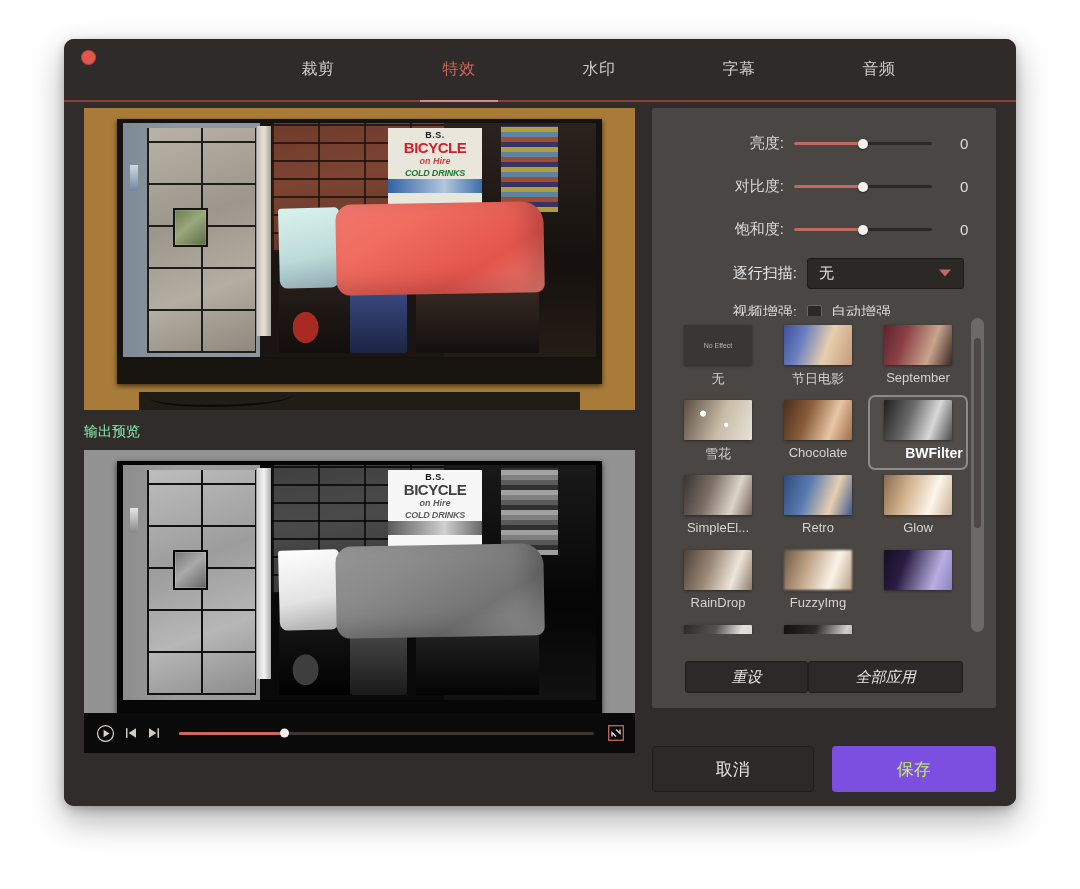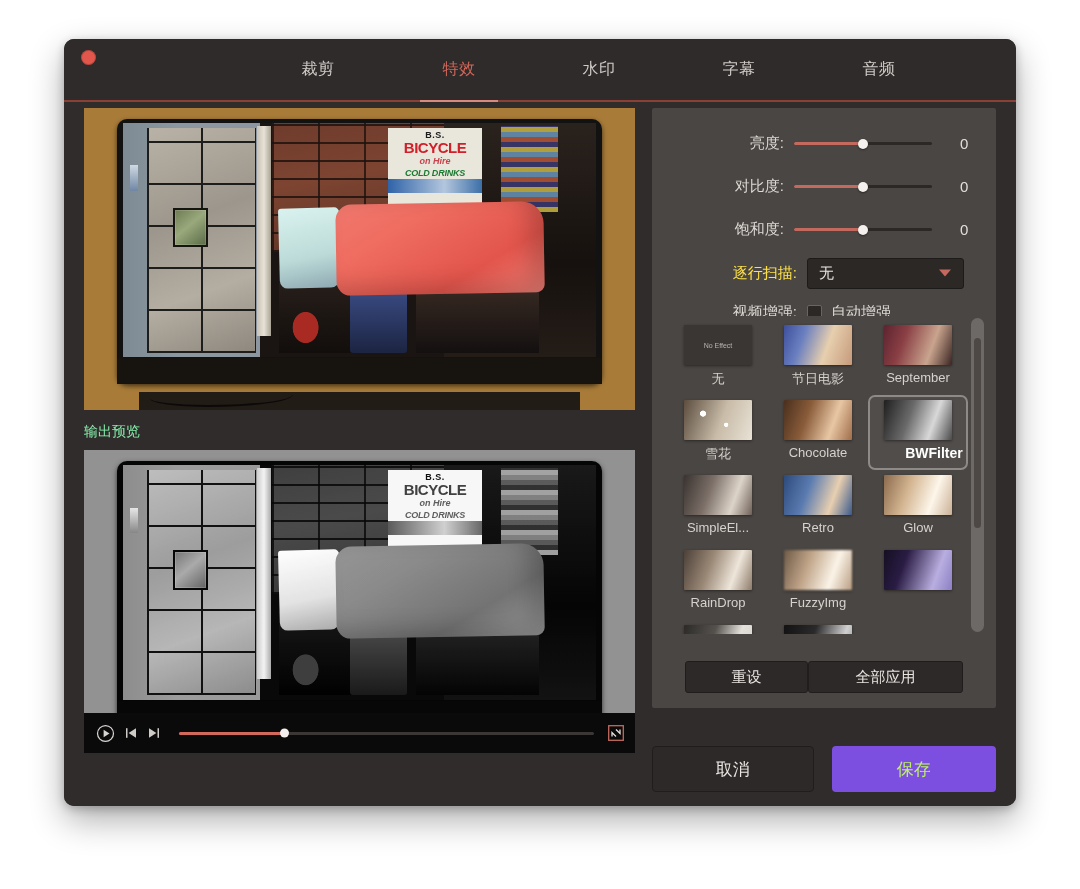--- a/index.html
+++ b/index.html
@@ -67,21 +67,21 @@
   .preview-out {
     position: absolute; left: 0; top: 342px; width: 551px; height: 303px;
     overflow: hidden; background: #2a2a2a;
   }
 
   
   .scene { position: absolute; inset: 0; }
   .scene .wall { position: absolute; inset: 0; background: #a87b38; }
   .scene .tv-body {
     position: absolute; left: 6%; top: 3.5%; width: 88%; height: 88%;
-    background: #131212; border-radius: 10px;
+    background: #131212; border-radius: 0;
     box-shadow: 0 2px 5px rgba(0,0,0,.6);
   }
   .scene .tv-screen {
     position: absolute; left: 1.3%; top: 1.8%; width: 97.4%; height: 88%;
     overflow: hidden; background: #1a1512;
   }
   .scene .stand {
     position: absolute; left: 0%; bottom: 0; width: 100%; height: 10%;
     background: #17130f;
   }
@@ -218,21 +218,21 @@
   .slider-fill { position: absolute; left: 0; top: 0; height: 3px; background: #c4695d; border-radius: 2px; }
   .slider-thumb {
     position: absolute; top: 50%; width: 10px; height: 10px;
     margin-left: -5px; transform: translateY(-50%);
     border-radius: 50%; background: #f3f0ed;
     box-shadow: 0 1px 2px rgba(0,0,0,.45);
   }
   .adj-value { width: 70px; text-align: center; font-size: 15px; color: #e2dedb; }
 
   .sel-row { position: relative; height: 44px; display: flex; align-items: center; }
-  .sel-label { width: 155px; text-align: right; padding-right: 10px; font-size: 15px; color: #fde047; }
+  .sel-label { width: 155px; text-align: right; padding-right: 10px; font-size: 15px; color: #e5e5e5; }
   .select {
     position: relative; width: 157px; height: 31px;
     background: #2b2826; border: 1px solid #1d1b1a; border-radius: 3px;
     display: flex; align-items: center; padding-left: 11px;
     font-size: 15px; color: #e6e2de;
   }
   .caret {
     position: absolute; right: 12px; top: 50%; transform: translateY(-50%);
     width: 0; height: 0; border-left: 6px solid transparent;
     border-right: 6px solid transparent; border-top: 7px solid #c4695d;
@@ -283,21 +283,21 @@
     background: #6d6966; border-radius: 7px;
   }
   .scrollthumb {
     position: absolute; left: 3px; top: 20px; width: 7px; height: 190px;
     background: #4d4845; border-radius: 4px;
   }
 
   
   .panel-actions {
     position: absolute; left: 0; right: 0; bottom: 0; height: 62px;
-    display: flex; align-items: center; justify-content: center; 
+    display: flex; align-items: center; justify-content: center;  font-style: italic;
   }
   .btn-dark {
     background: #2c2928; border: 1px solid #201e1d; border-radius: 3px;
     color: #e8e4e0; font-size: 15px;
     display: flex; align-items: center; justify-content: center;
   }
   .btn-reset { width: 123px; height: 32px; }
   .btn-applyall { width: 155px; height: 32px; }
 
   

